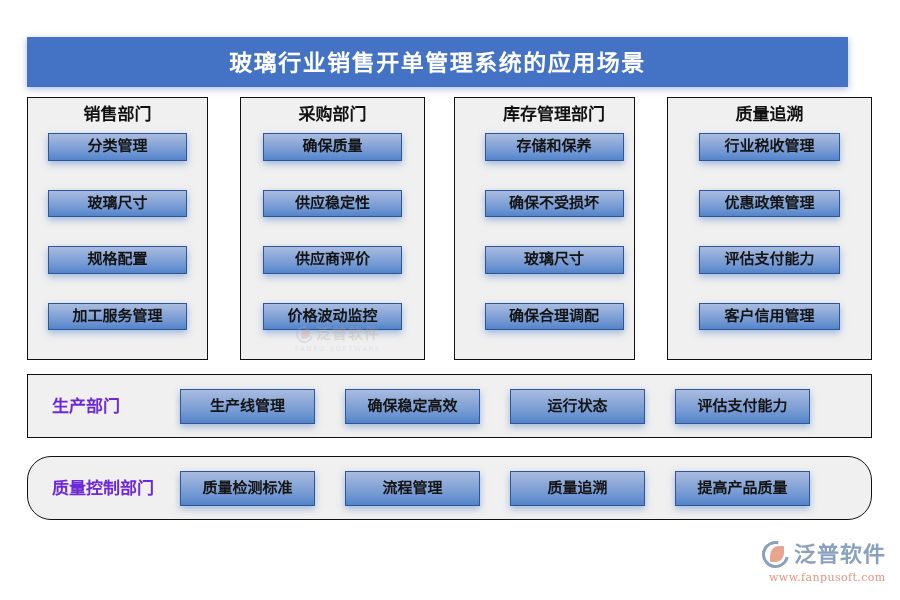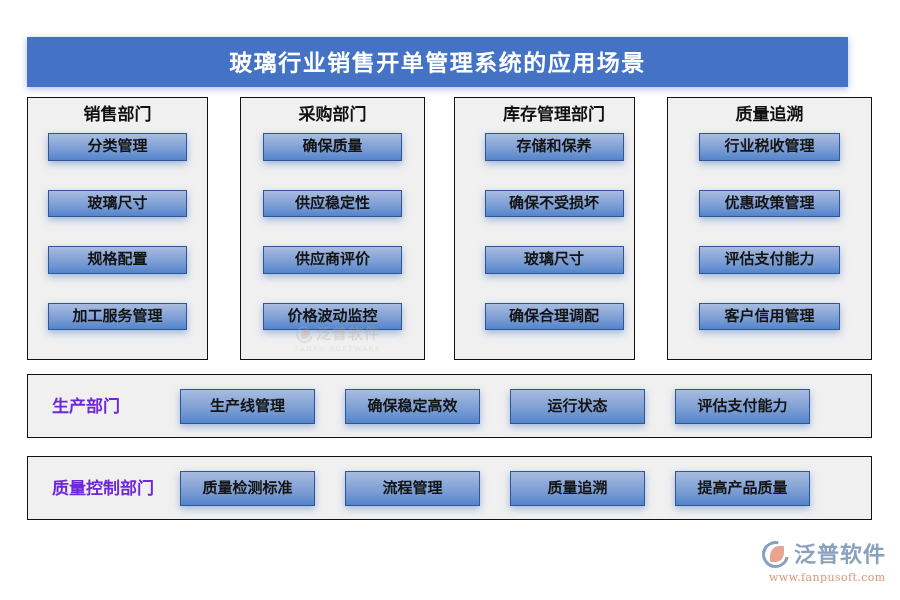--- a/index.html
+++ b/index.html
@@ -114,21 +114,21 @@
     left: 27px;
     width: 845px;
     height: 64px;
     background: #f0f0f0;
     border: 1.5px solid #111111;
     box-sizing: border-box;
     display: flex;
     align-items: center;
   }
   .wide-row.r0 { top: 374px; }
-  .wide-row.r1 { top: 456px; }
+  .wide-row.r1 { top: 456px; border-radius: 24px; }
 
   .wide-label {
     font-size: 17px;
     font-weight: bold;
     color: #6d28d9;
     font-family: "DejaVu Serif", "Liberation Serif", serif;
     width: 152px;
     padding-left: 24px;
     box-sizing: border-box;
     line-height: 1;

